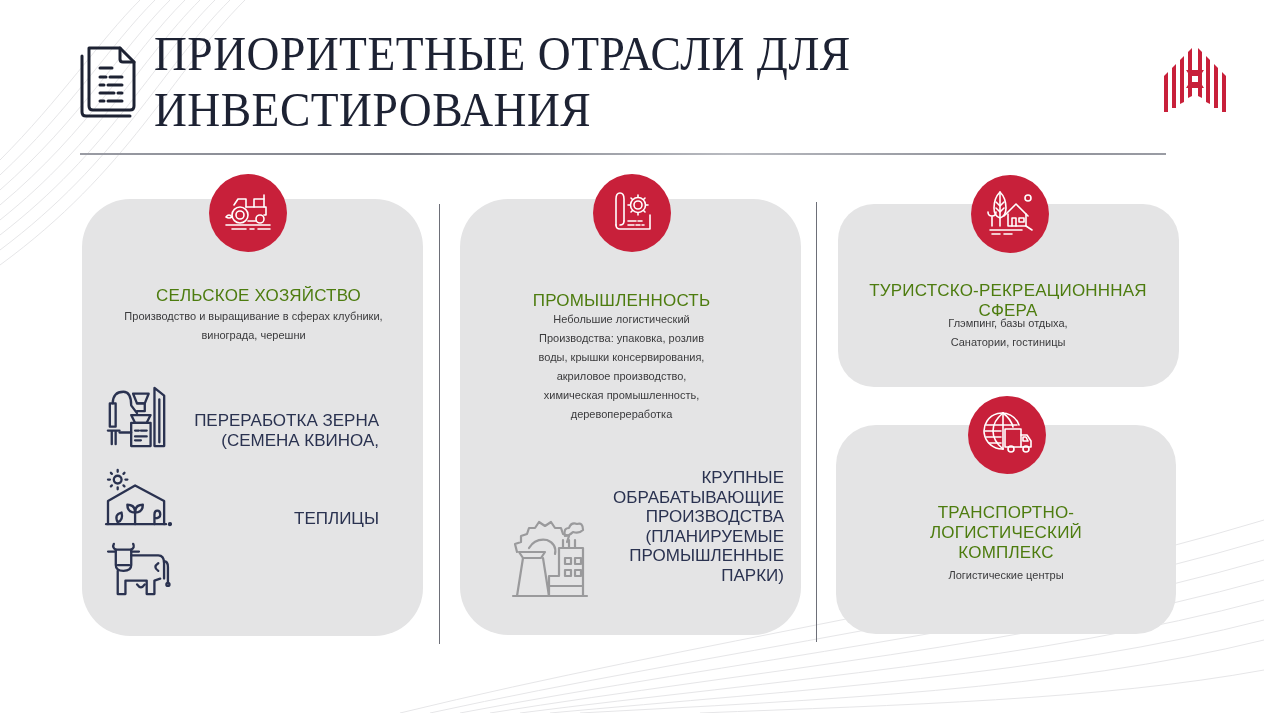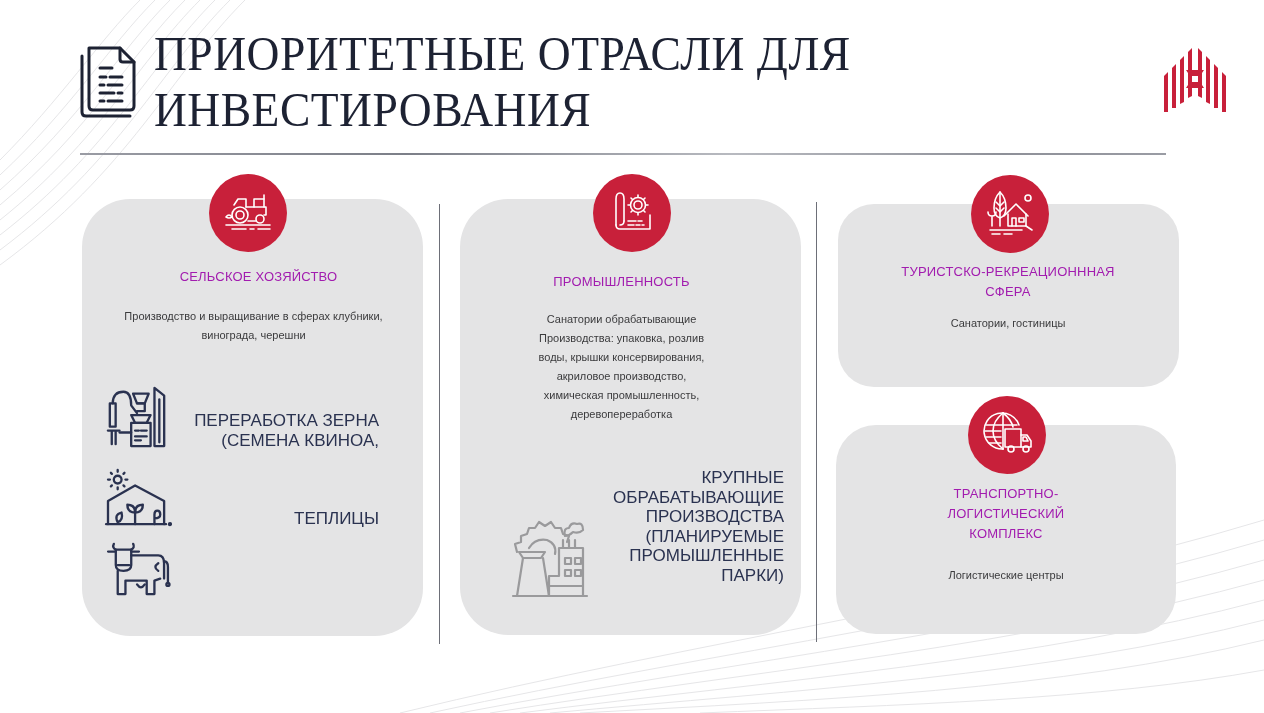--- a/index.html
+++ b/index.html
@@ -29,21 +29,21 @@
     position: absolute; background: #e4e4e5; border-radius: 48px;
   }
   .badge {
     position: absolute; width: 78px; height: 78px; border-radius: 50%;
     background: #c8203a; display: flex; align-items: center; justify-content: center;
   }
   .badge svg { width: 56px; height: 56px; }
 
   .cap {
     position: absolute; text-align: center; text-transform: uppercase;
-    font-size: 13px; line-height: 20px; color: #a21caf; letter-spacing: 0.2px;
+    font-size: 17px; line-height: 20px; color: #4d7c0f; letter-spacing: 0.2px; margin-top: 19px;
   }
   .desc {
     position: absolute; text-align: center;
     font-size: 11px; line-height: 19px; color: #3b3b3d;
   }
   .item-row { position: absolute; display: flex; align-items: flex-end; }
   .item-label {
     text-align: right; text-transform: uppercase;
     font-size: 17px; line-height: 19.5px; color: #2a3250;
   }
@@ -197,21 +197,21 @@
       <path d="M16 40 Q20 40 20 36"></path>
       <circle cx="34" cy="20" r="4"></circle>
       <path d="M34 10 V12 M34 28 V30 M24 20 H26 M42 20 H44 M27 13 L28.5 14.5 M41 13 L39.5 14.5 M27 27 L28.5 25.5 M41 27 L39.5 25.5"></path>
       <circle cx="34" cy="20" r="7.5"></circle>
       <path d="M24 36 H32 M34 36 H38 M24 40 H30 M32 40 H36 M38 40 H40"></path>
     </g>
   </svg>
 </div>
 <div class="cap" style="left:470px; top:272px; width:303px;">Промышленность</div>
 <div class="desc" style="left:470px; top:310px; width:303px;">
-  <div>Санатории обрабатывающие</div>
+  <div>Небольшие логистический</div>
   <div>Производства: упаковка, розлив</div>
   <div>воды, крышки консервирования,</div>
   <div>акриловое производство,</div>
   <div>химическая промышленность,</div>
   <div>деревопереработка</div>
 </div>
 
 <svg viewBox="0 0 80 80" style="position:absolute; left:508px; top:518px; width:82px; height:80px;">
   <g fill="none" stroke="#9a9a9c" stroke-width="2.2" stroke-linejoin="round" stroke-linecap="round">
     <path d="M8 34 L6 26 L12 24 L12 18 L18 16 L20 10 L26 10 L30 4 L36 8 L42 4 L46 10 L52 10 L54 16 L60 18 L58 24"></path>
@@ -251,20 +251,21 @@
       <path d="M44 40 L50 44"></path>
       <path d="M8 44 H40 M10 48 H18 M22 48 H30"></path>
     </g>
   </svg>
 </div>
 <div class="cap" style="left:840px; top:262px; width:336px;">
   <div>Туристско-рекреационнная</div>
   <div>сфера</div>
 </div>
 <div class="desc" style="left:860px; top:314px; width:296px;">
+  <div>Глэмпинг, базы отдыха,</div>
   <div>Санатории, гостиницы</div>
 </div>
 
 <div class="card" style="left:836px; top:425px; width:340px; height:209px; border-radius:40px;"></div>
 <div class="badge" style="left:968px; top:396px;">
   <svg viewBox="0 0 56 56">
     <g fill="none" stroke="#fff" stroke-width="1.6" stroke-linecap="round" stroke-linejoin="round">
       <path d="M24 42 A18 18 0 1 1 40 18"></path>
       <path d="M24 6 Q14 14 14 24 Q14 34 24 42"></path>
       <path d="M24 6 Q32 12 34 20"></path>

